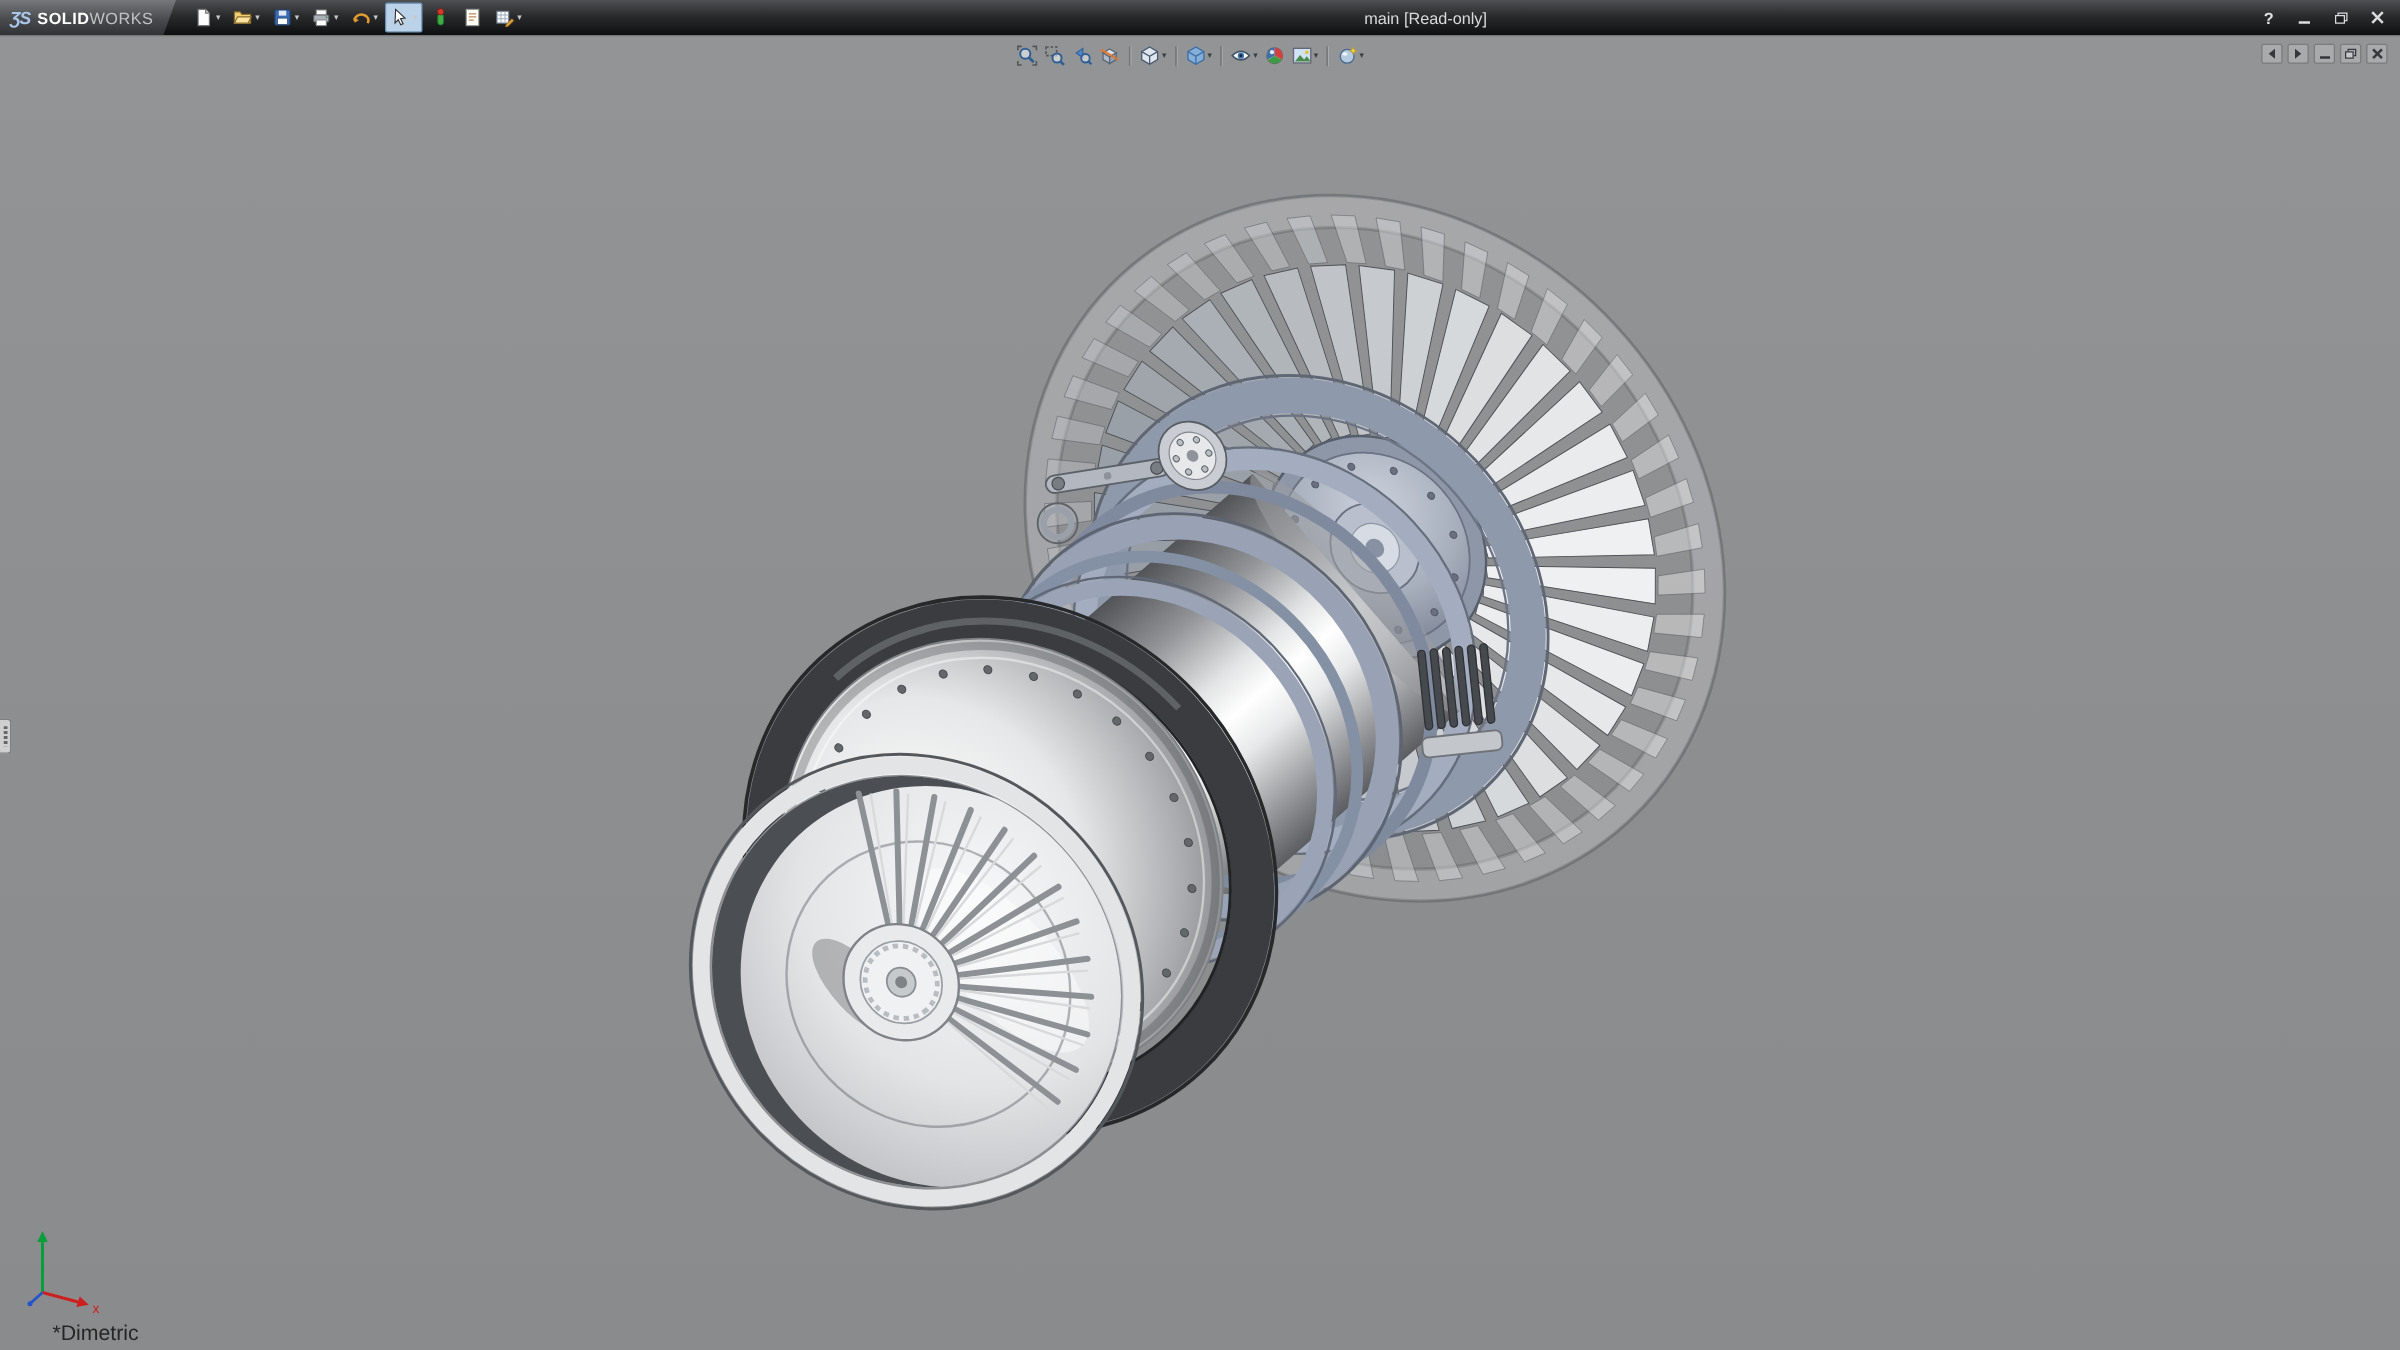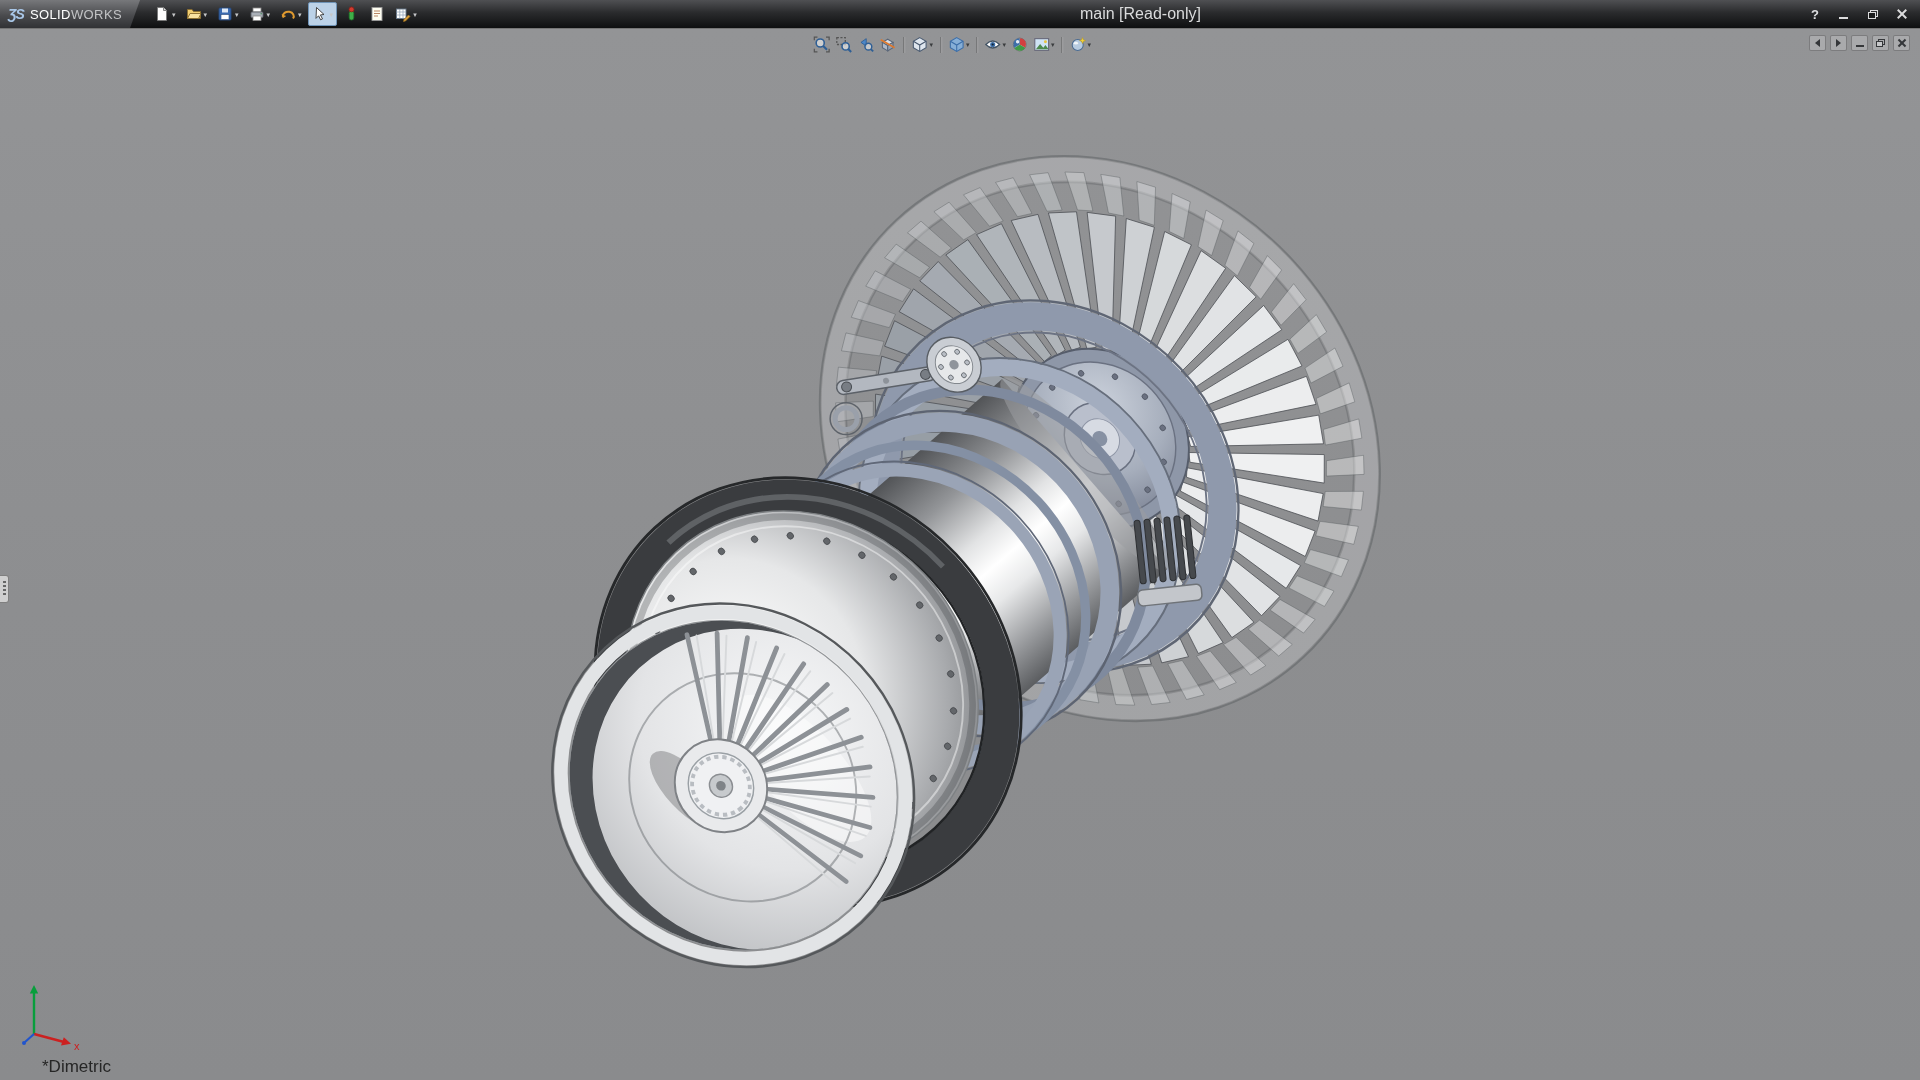--- a/index.html
+++ b/index.html
@@ -7,29 +7,29 @@
   .app{width:1920px;height:1080px;display:flex;flex-direction:column;background:#8e8f91;}
 
   
   .titlebar{flex:0 0 28px;height:28px;background:linear-gradient(#4f5053,#2a2b2d 45%,#0e0f10);
     display:flex;align-items:center;color:#e8e8e8;position:relative;z-index:5;}
   .brand{display:flex;align-items:center;gap:6px;height:100%;padding:0 18px 0 8px;
     background:linear-gradient(#77787b,#4a4b4e 55%,#313235);
     clip-path:polygon(0 0,100% 0,calc(100% - 10px) 100%,0 100%);cursor:default;}
   .logo-3ds{font-weight:bold;font-style:italic;font-size:14px;color:#a9c7e8;letter-spacing:-1px;}
   .brand-text{font-size:13px;letter-spacing:.4px;}
-  .brand-text b{color:#ffffff;font-weight:400;}
+  .brand-text b{color:#ffffff;font-weight:700;}
   .brand-text span{color:#c2c3c5;font-weight:400;}
   .tb-tools{display:flex;align-items:center;gap:2px;margin-left:10px;}
   .tbtn{display:flex;align-items:center;gap:2px;background:transparent;border:1px solid transparent;
     border-radius:2px;padding:2px 3px;height:24px;cursor:default;}
   .tbtn svg{width:16px;height:16px;display:block;}
   .tbtn--pressed{background:#bcd2e8;border-color:#6f94b8;}
   .caret{font-size:7px;color:#c6c7c9;line-height:1;}
-  .tb-title{position:absolute;left:59.4%;transform:translateX(-50%);font-size:16px;color:#dadbdc;white-space:nowrap;text-align:center;}
+  .tb-title{position:absolute;left:59.4%;transform:translateX(-50%);font-size:13px;color:#dadbdc;white-space:nowrap;text-align:center;}
   .tb-right{margin-left:auto;display:flex;align-items:center;gap:8px;padding-right:8px;}
   .help-btn{color:#dfe0e2;font-size:13px;font-weight:bold;background:none;border:0;cursor:default;padding:0 6px;}
   .winbtn{width:21px;height:18px;display:flex;align-items:center;justify-content:center;
     background:none;border:0;cursor:default;color:#dcdcdd;padding:0;}
   .i-min{width:9px;height:2px;background:currentColor;margin-top:7px;}
   .i-restore{position:relative;width:10px;height:9px;}
   .i-restore::before{content:"";position:absolute;right:0;top:0;width:6px;height:5px;border:1px solid currentColor;}
   .i-restore::after{content:"";position:absolute;left:0;bottom:0;width:6px;height:5px;border:1px solid currentColor;background:#1b1c1d;}
   .i-close{position:relative;width:10px;height:10px;}
   .i-close::before,.i-close::after{content:"";position:absolute;left:-1px;top:4px;width:12px;height:2px;background:currentColor;}

